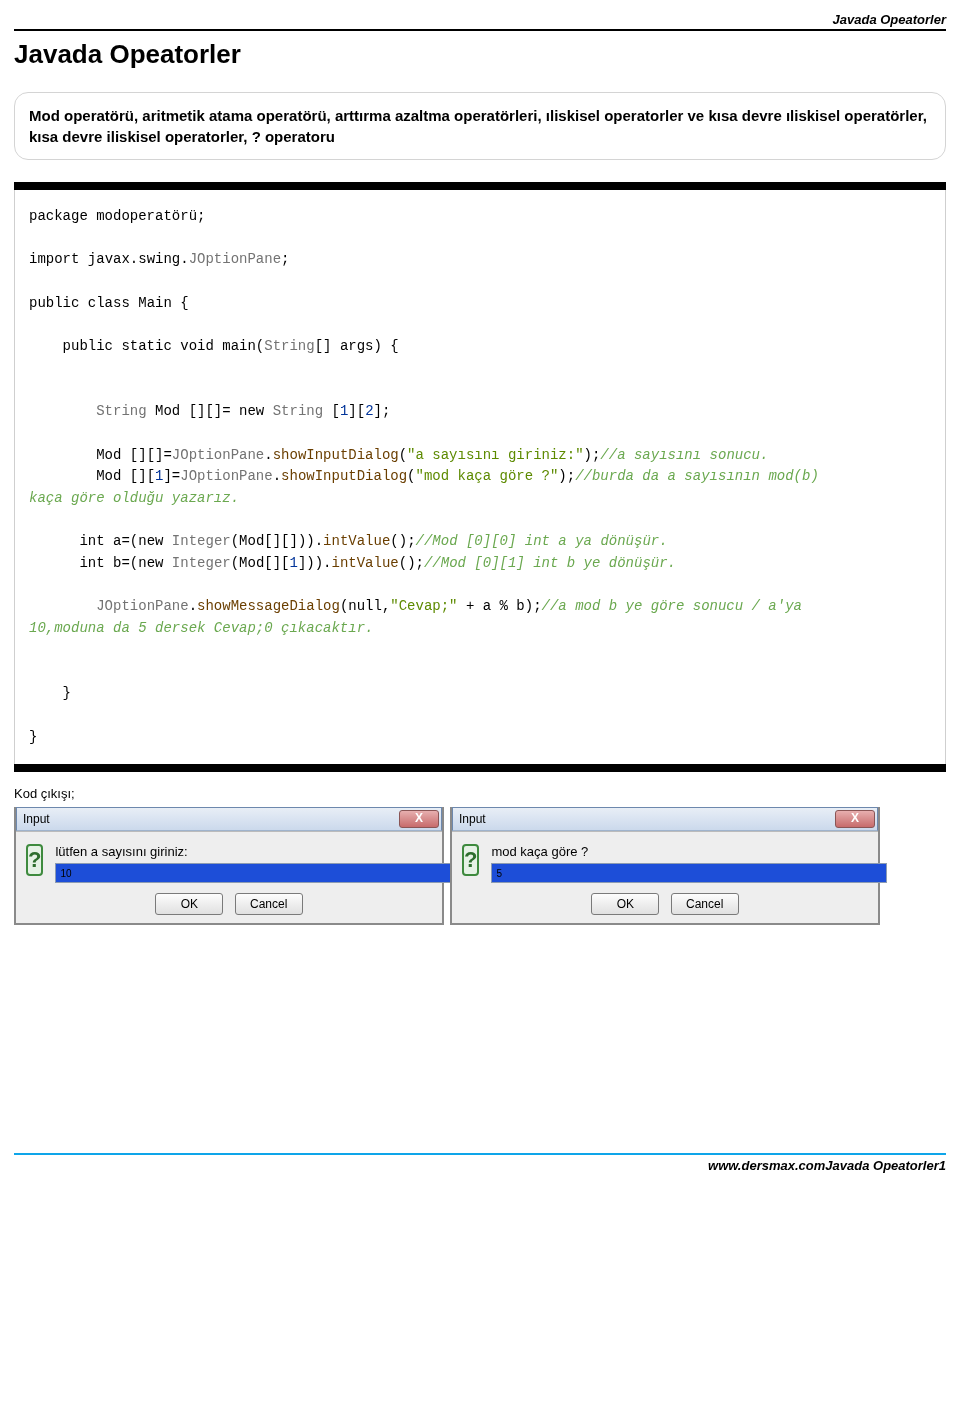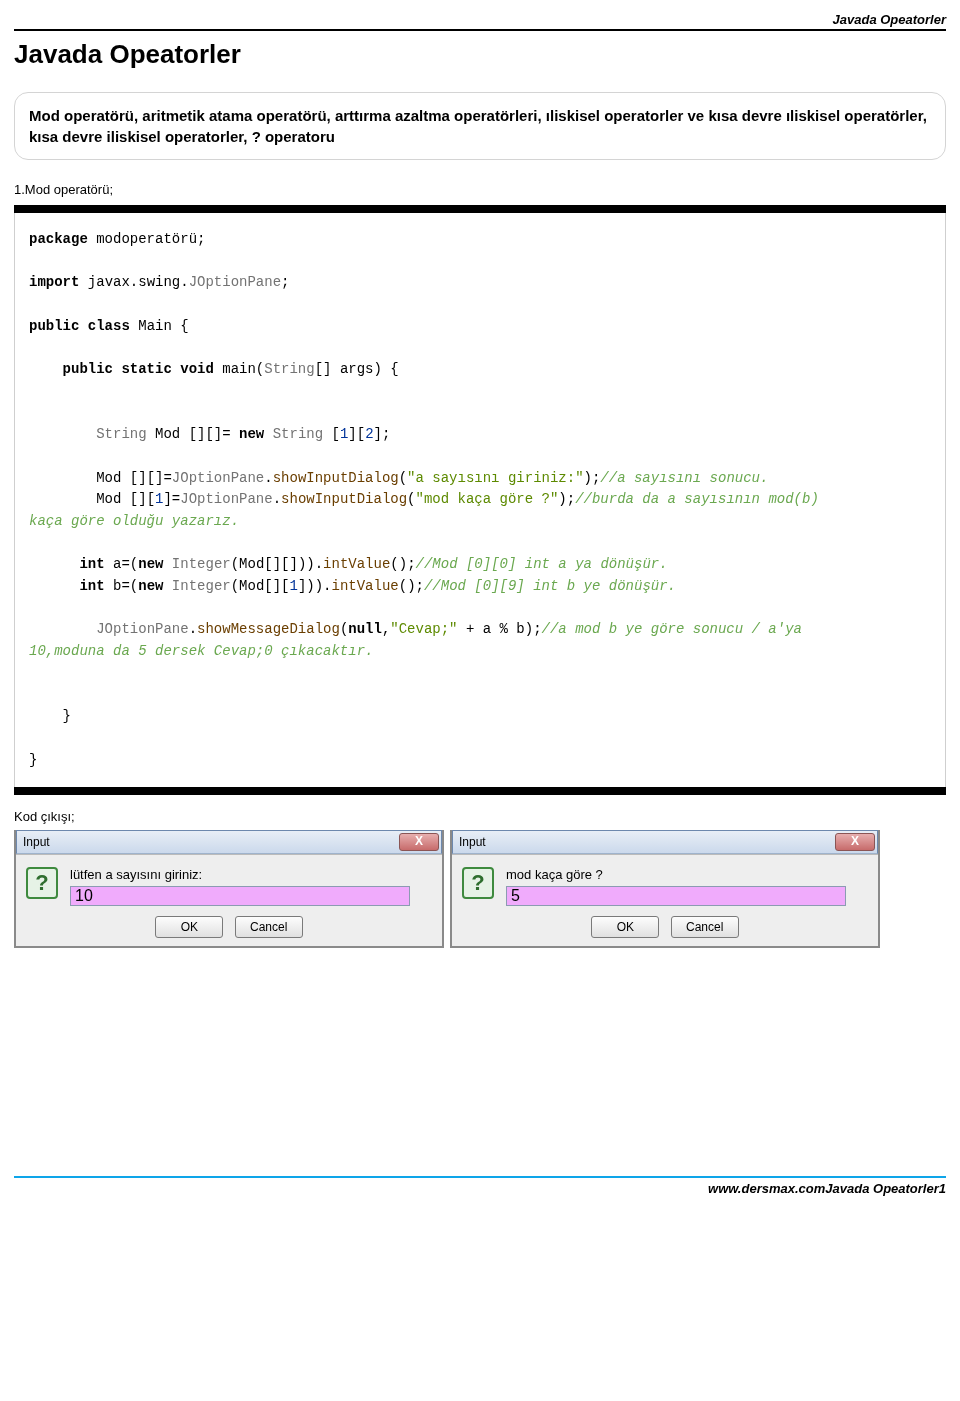--- a/index.html
+++ b/index.html
@@ -56,21 +56,21 @@
   }
   .code-box {
     border-left: 1px solid #cfcfcf;
     border-right: 1px solid #cfcfcf;
     padding: 16px 14px;
     font-family: "Courier New", monospace;
     font-size: 14px;
     line-height: 1.55;
     white-space: pre-wrap;
   }
-  .kw { color: #000; font-weight: bold; }
+  .kw { color: #000; font-weight: normal; }
   .cls { color: #737373; }
   .mth { color: #6a3e00; }
   .lit { color: #003399; }
   .str { color: #5d8a00; }
   .cmt { color: #6aa84f; font-style: italic; }
   .dialogs-row {
     display: flex;
     gap: 6px;
     margin-top: 6px;
   }
@@ -123,27 +123,27 @@
     border-radius: 4px;
     background: #e6f2e6;
     color: #2e6e2e;
     font-size: 22px;
     font-weight: bold;
     text-align: center;
     line-height: 28px;
   }
   .dlg-msg { font-size: 13px; margin-bottom: 4px; }
   .dlg-input {
-    width: 340px;
+    width: 396px;
     height: 20px;
     border: 1px solid #8c9bb2;
-    background: #f0abfc;
+    background: #1d4ed8;
     padding: 1px 4px;
     font-family: Tahoma, Arial, sans-serif;
-    font-size: 16px;
+    font-size: 10px;
   }
   .dlg-buttons {
     text-align: center;
     padding-top: 10px;
   }
   .dlg-btn {
     display: inline-block;
     min-width: 68px;
     padding: 3px 10px;
     margin: 0 4px;
@@ -170,40 +170,39 @@
 <body>
 
 <div class="page">
   <div class="top-label">Javada Opeatorler</div>
   <div class="hr-top"></div>
 
   <h1>Javada Opeatorler</h1>
 
   <div class="intro-box">Mod operatörü, aritmetik atama operatörü, arttırma azaltma operatörleri, ıliskisel operatorler ve kısa devre ıliskisel operatörler, kısa devre iliskisel operatorler, ? operatoru</div>
 
-  <div class="body-text" style="margin-top:14px;">1.Mod operatörü;</div>
 
   <div class="thick-bar-top"></div>
   <div class="code-box"><span class="kw">package</span><span> modoperatörü;</span>
 
 <span class="kw">import</span><span> javax.swing.</span><span class="cls">JOptionPane</span><span>;</span>
 
 <span class="kw">public class</span><span> Main {</span>
 
 <span class="kw">    public static void</span><span> main(</span><span class="cls">String</span><span>[] args) {</span>
 
 
 <span>        </span><span class="cls">String</span><span> Mod [][]= </span><span class="kw">new</span><span class="cls"> String</span><span> [</span><span class="lit">1</span><span>][</span><span class="lit">2</span><span>];</span>
 
 <span>        Mod [][]=</span><span class="cls">JOptionPane</span><span>.</span><span class="mth">showInputDialog</span><span>(</span><span class="str">"a sayısını giriniz:"</span><span>);</span><span class="cmt">//a sayısını sonucu.</span>
 <span>        Mod [][</span><span class="lit">1</span><span>]=</span><span class="cls">JOptionPane</span><span>.</span><span class="mth">showInputDialog</span><span>(</span><span class="str">"mod kaça göre ?"</span><span>);</span><span class="cmt">//burda da a sayısının mod(b)</span>
 <span class="cmt">kaça göre olduğu yazarız.</span>
 
 <span class="kw">      int</span><span> a=(</span><span class="kw">new</span><span class="cls"> Integer</span><span>(Mod[][])).</span><span class="mth">intValue</span><span>();</span><span class="cmt">//Mod [0][0] int a ya dönüşür.</span>
-<span class="kw">      int</span><span> b=(</span><span class="kw">new</span><span class="cls"> Integer</span><span>(Mod[][</span><span class="lit">1</span><span>])).</span><span class="mth">intValue</span><span>();</span><span class="cmt">//Mod [0][9] int b ye dönüşür.</span>
+<span class="kw">      int</span><span> b=(</span><span class="kw">new</span><span class="cls"> Integer</span><span>(Mod[][</span><span class="lit">1</span><span>])).</span><span class="mth">intValue</span><span>();</span><span class="cmt">//Mod [0][1] int b ye dönüşür.</span>
 
 <span>        </span><span class="cls">JOptionPane</span><span>.</span><span class="mth">showMessageDialog</span><span>(</span><span class="kw">null</span><span>,</span><span class="str">"Cevap;"</span><span> + a % b);</span><span class="cmt">//a mod b ye göre sonucu / a'ya</span>
 <span class="cmt">10,moduna da 5 dersek Cevap;0 çıkacaktır.</span>
 
 
 <span>    }</span>
 
 <span>}</span>
 </div>
   <div class="thick-bar-bot"></div>

